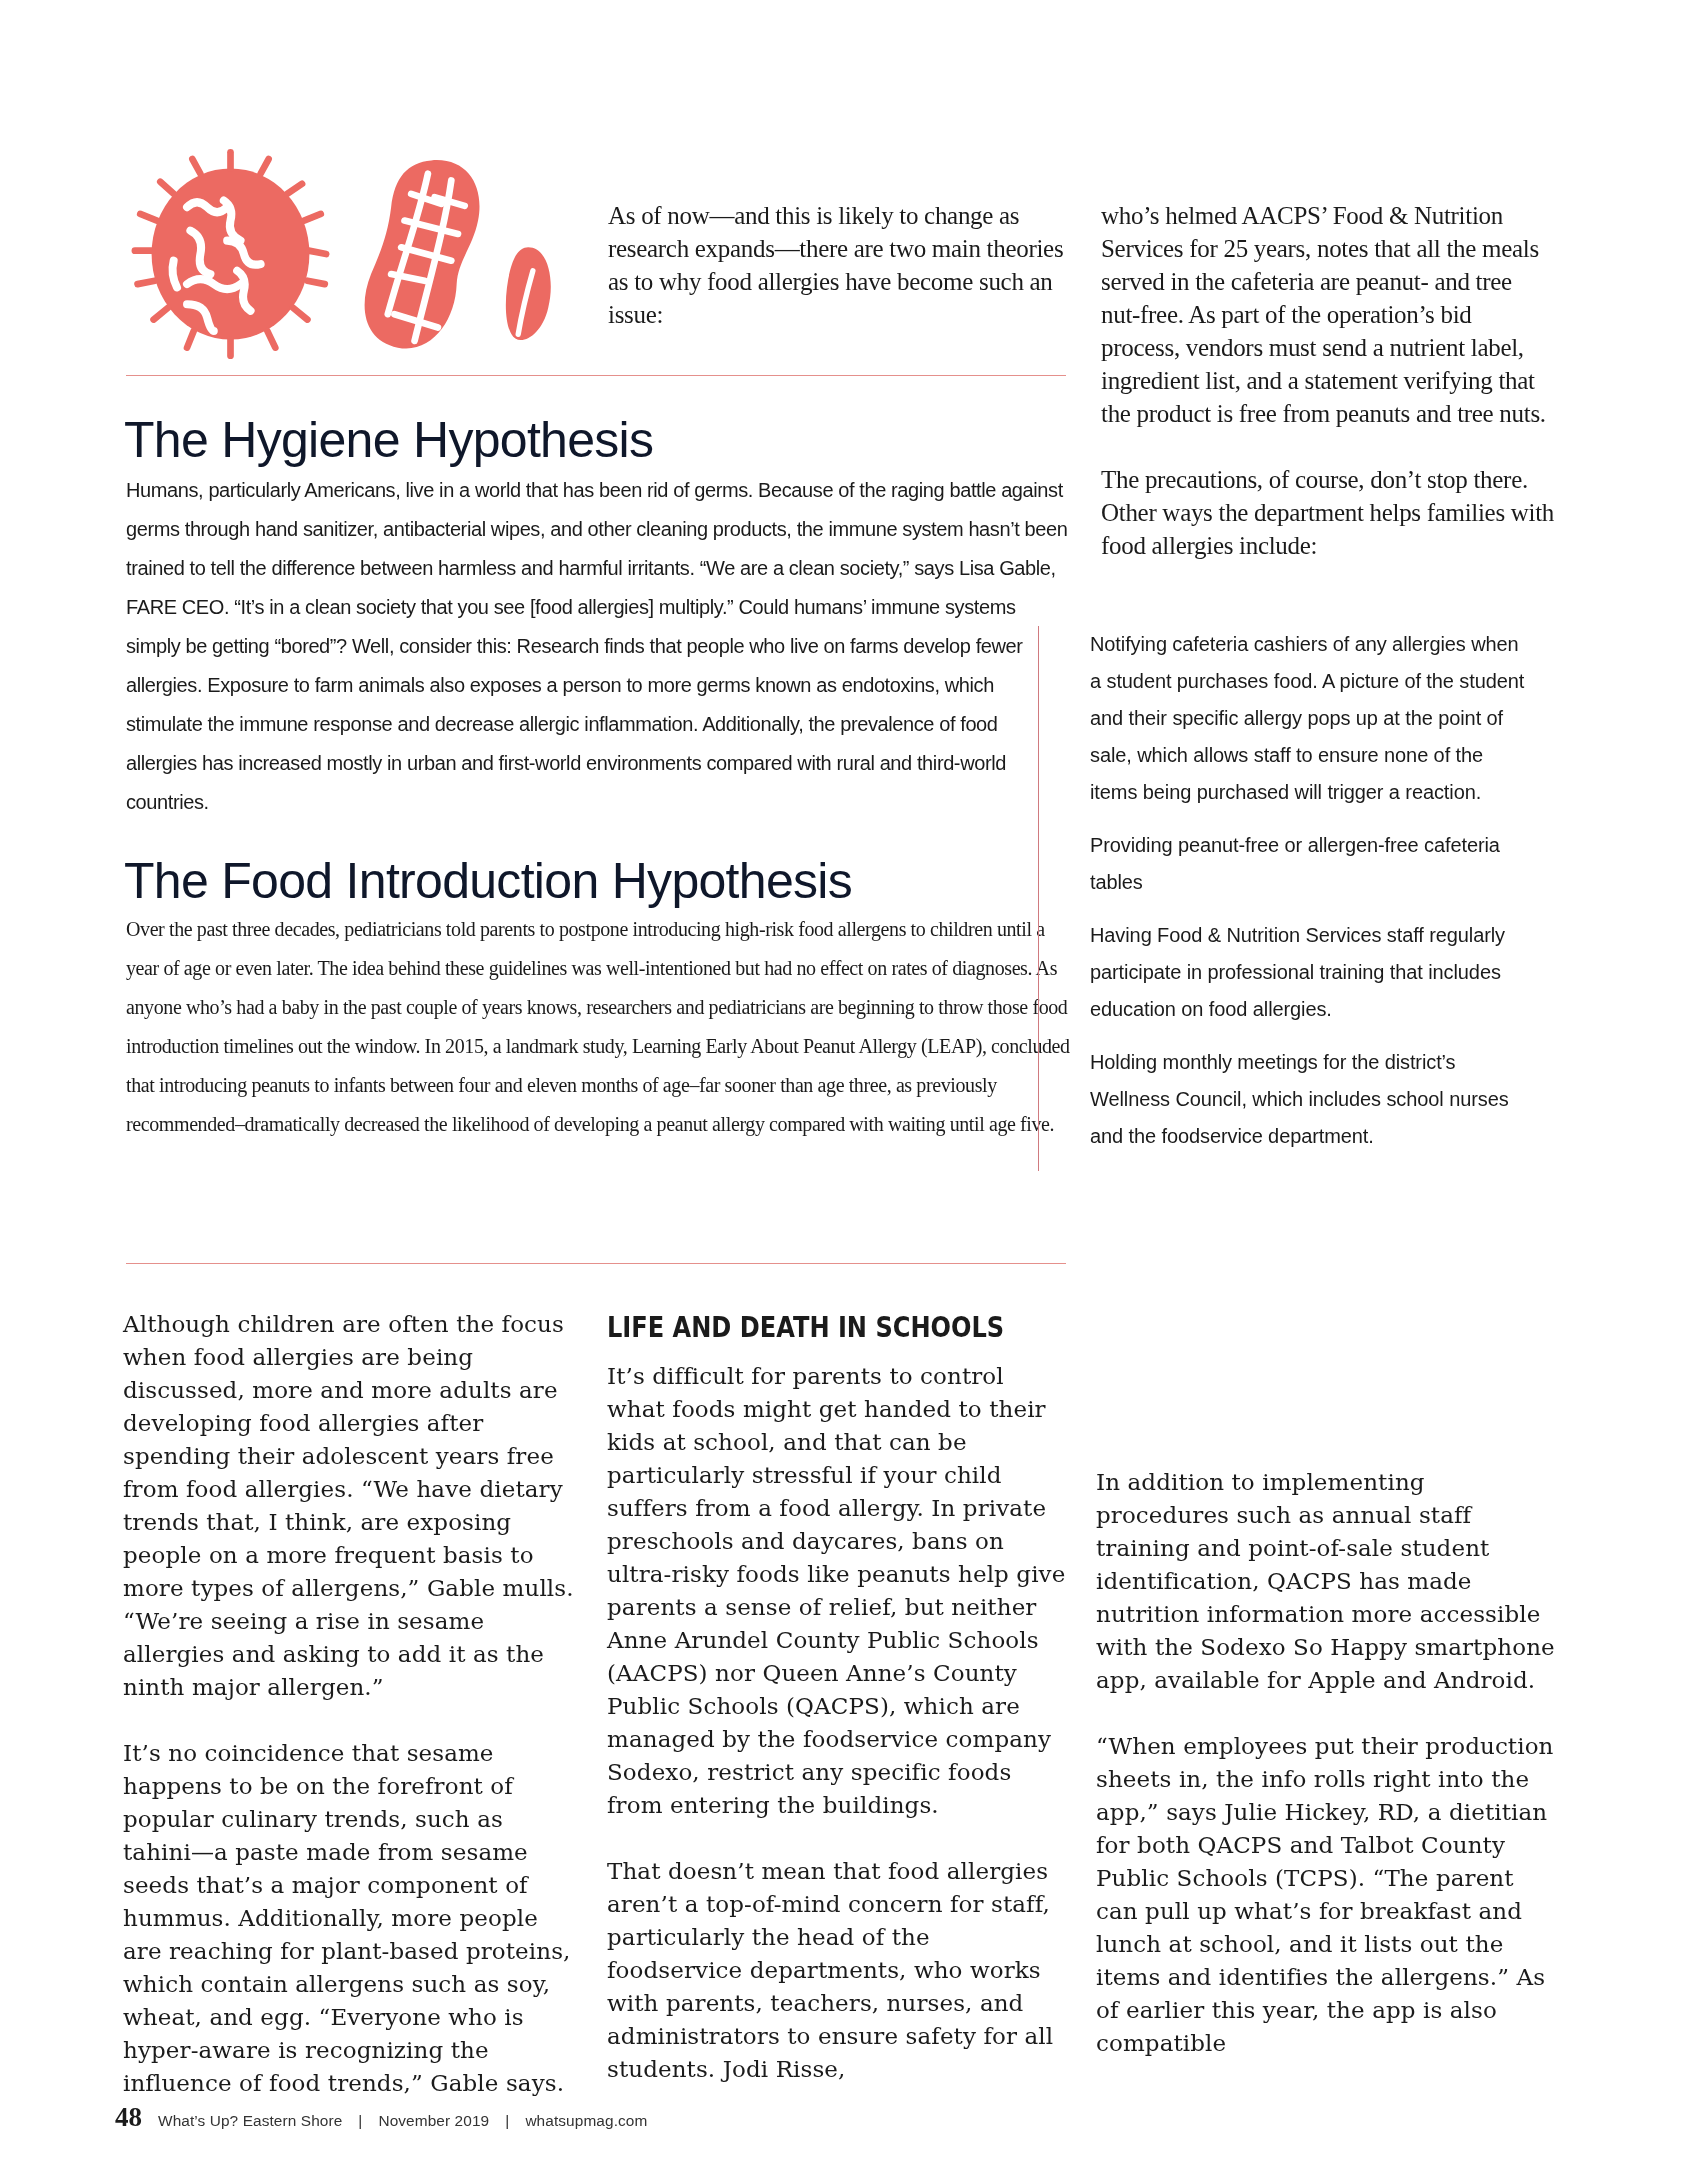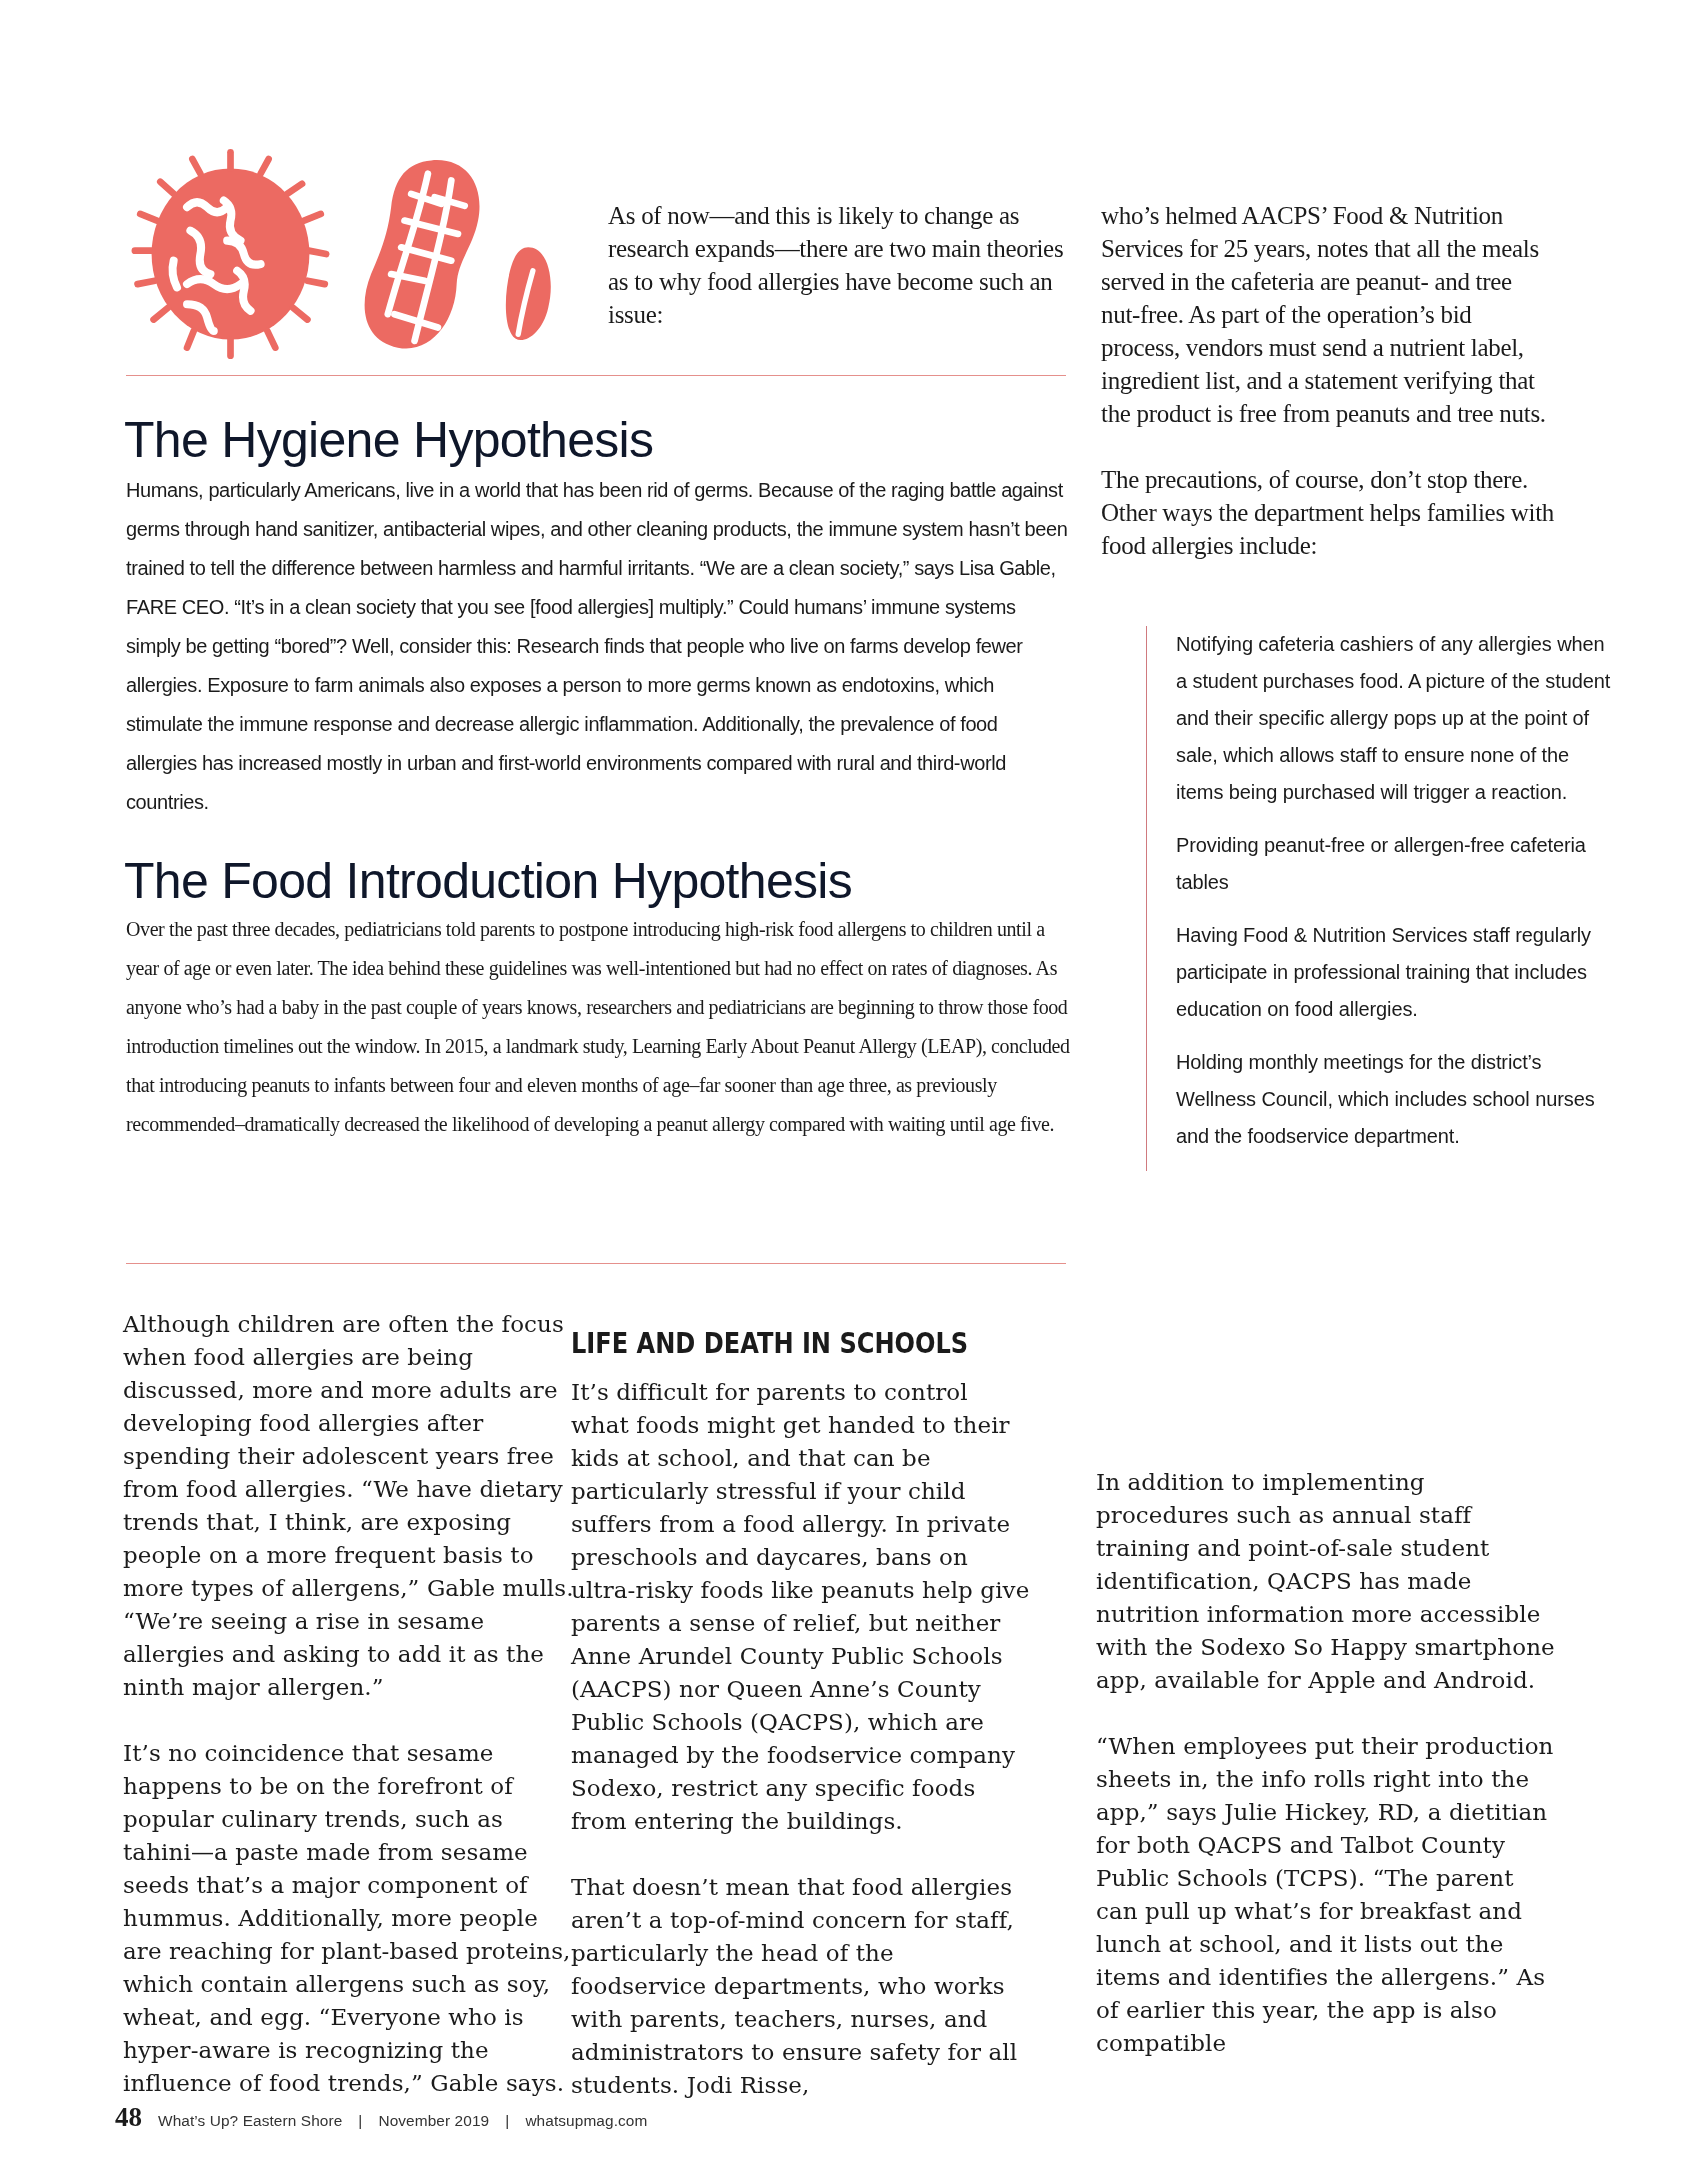--- a/index.html
+++ b/index.html
@@ -25,28 +25,28 @@
   #rule2 { left: 126px; top: 1263px; width: 940px; }
 
   .hyp-title { font-size: 50px; font-weight: normal; letter-spacing: -0.7px; margin: 0; line-height: 60px; }
   .hyp-body { font-size: 20px; line-height: 39px; letter-spacing: -0.4px; margin: 0; }
   #hyg-title { left: 124px; top: 410px; }
   #hyg-body { left: 126px; top: 471px; width: 944px; }
   #food-title { left: 124px; top: 851px; }
   #food-body { left: 126px; top: 910px; width: 950px; font-family: Liberation Serif, serif; }
 
   
-  #list { left: 1146px; top: 626px; width: 442px; border-left: 1.3px solid #d07a7f; padding-left: 29px; }
+  #list { left: 1038px; top: 626px; width: 442px; border-left: 1.3px solid #d07a7f; padding-left: 51px; }
   #list .li { font-size: 20px; line-height: 37px; margin: 0 0 16px 0; letter-spacing: -0.1px; }
 
   
   .col { font-size: 23px; line-height: 33px; letter-spacing: 0.1px; }
   .col p { margin: 0 0 33px 0; }
   #col-left { left: 123px; top: 1308px; width: 455px; }
-  #col-mid { left: 571px; top: 1308px; width: 462px; margin-top: 16px; }
+  #col-mid { left: 607px; top: 1308px; width: 462px; }
   #col-mid h3 { font-family: "DejaVu Sans", "Liberation Sans", sans-serif; font-weight: bold; font-size: 28px; letter-spacing: 0px; margin: 0 0 12px 0; line-height: 40px; transform: scaleX(0.86); transform-origin: left; white-space: nowrap; }
   #col-right { left: 1096px; top: 1466px; width: 462px; }
 
   
   #footer { left: 115px; top: 2102px; display: flex; align-items: baseline; gap: 16px; }
   #footer .page-no { font-size: 27px; font-weight: bold; }
   #footer .meta { font-size: 15.4px; color: #333; letter-spacing: 0.1px; }
 </style>
 </head>
 <body>

